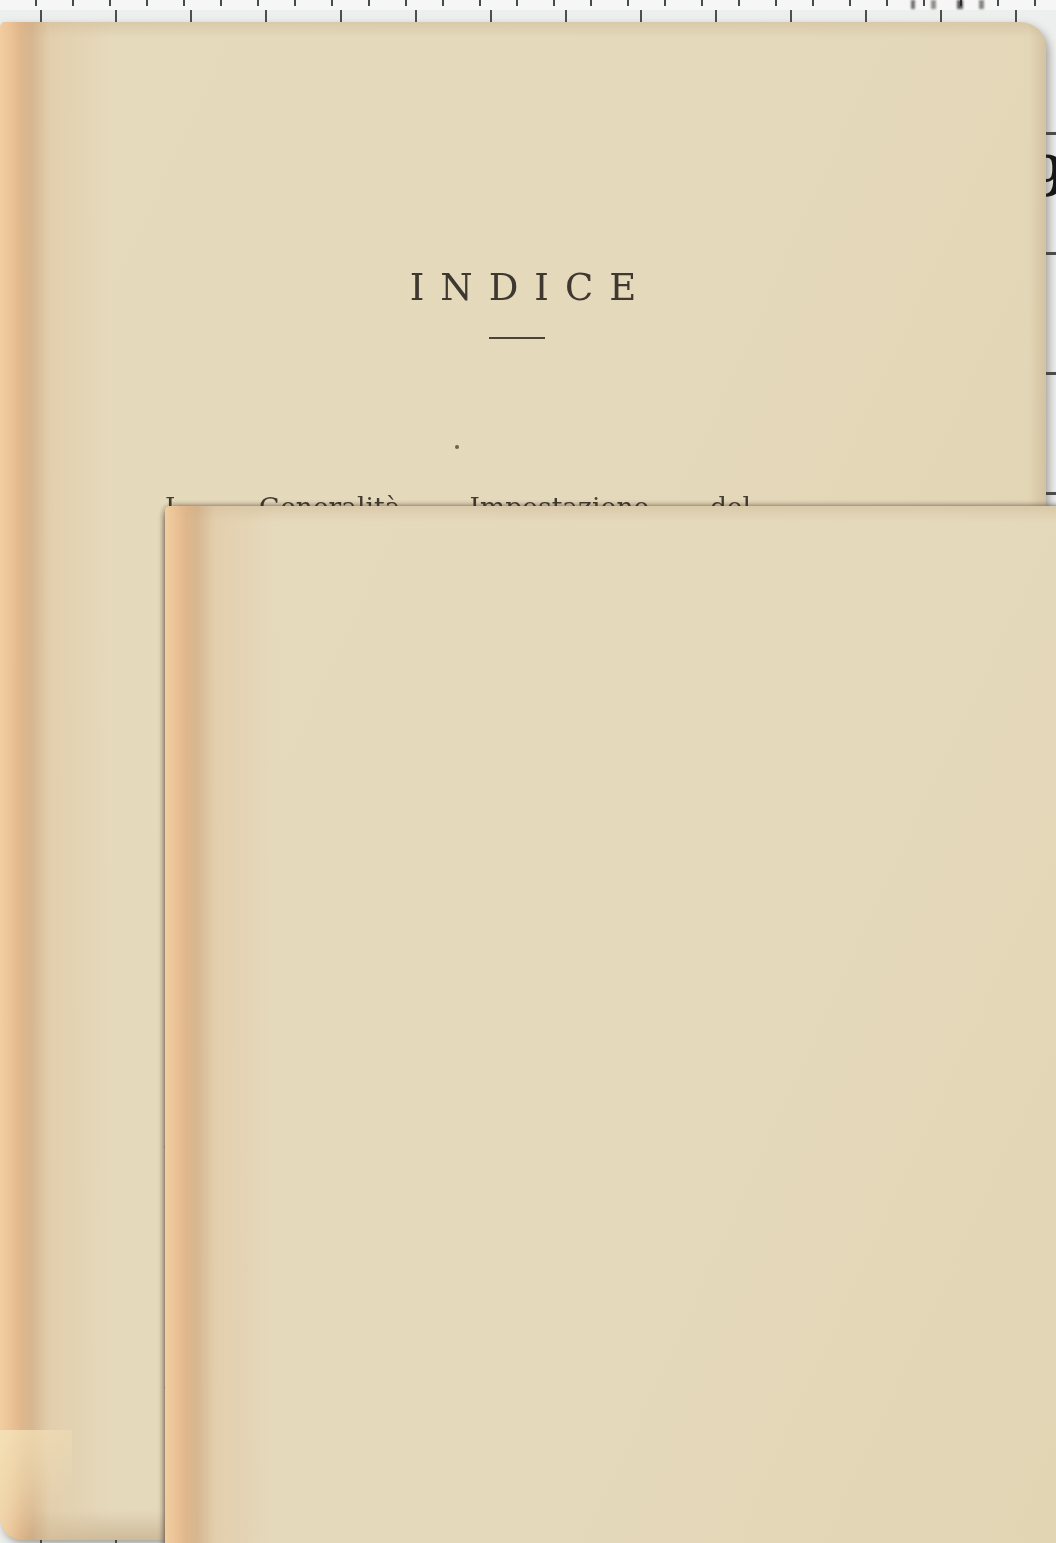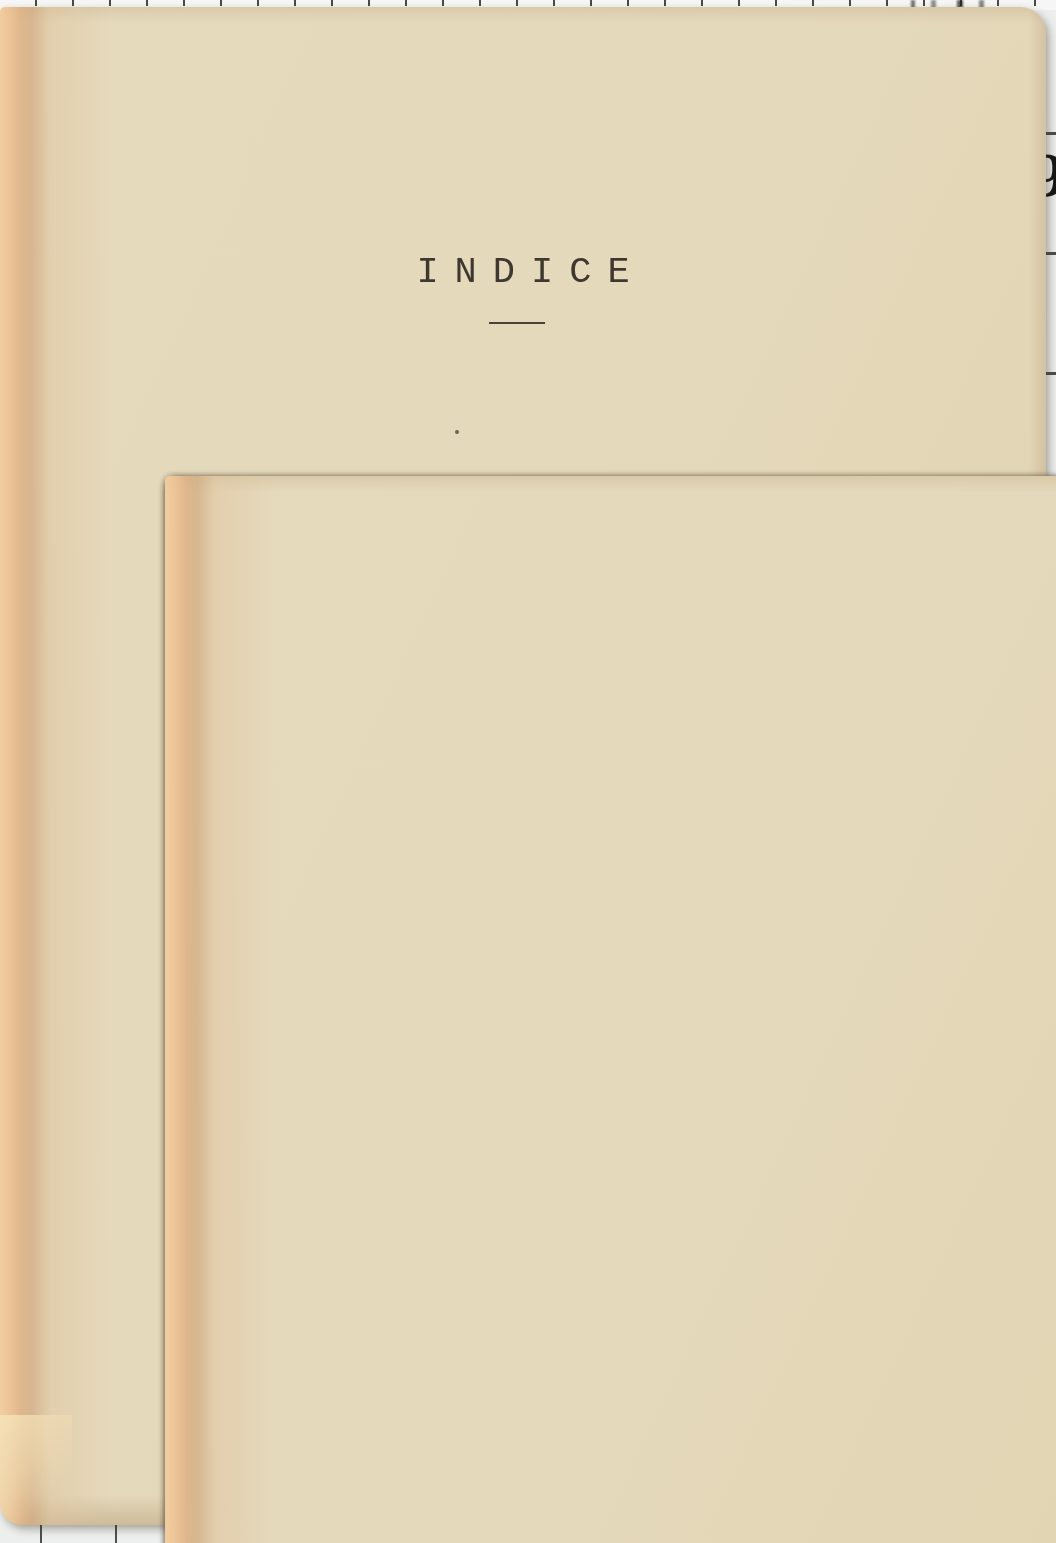--- a/index.html
+++ b/index.html
@@ -40,34 +40,33 @@
     filter: blur(1px);
   }
   .margin-glyph {
     position: absolute; left: 1028px; top: 148px;
     font-size: 56px; font-weight: bold; color: #161616;
     z-index: 1; line-height: 1;
   }
 
   
   .page {
-    position: absolute; left: 0; top: 7px; width: 1046px; height: 1518px;
+    position: absolute; left: 0; top: 22px; width: 1046px; height: 1518px;
     z-index: 2;
     border-radius: 5px 26px 14px 22px;
     background-color: #e4d8ba;
     background-image:
       linear-gradient(90deg, rgba(242,205,159,.95) 0px, rgba(236,193,147,.9) 10px,
         rgba(221,176,131,.85) 22px, rgba(208,168,126,.7) 32px,
         rgba(222,193,154,.45) 50px, rgba(226,214,182,0) 112px),
       linear-gradient(270deg, rgba(166,136,98,.26) 0px, rgba(166,136,98,0) 18px),
       linear-gradient(180deg, rgba(160,128,84,.18) 0px, rgba(160,128,84,0) 16px),
       linear-gradient(0deg, rgba(150,118,74,.30) 0px, rgba(150,118,74,0) 30px),
       linear-gradient(115deg, #e6dabd 0%, #e5d9bc 45%, #e2d5b4 78%, #dfd0ad 100%);
     box-shadow: 3px 4px 9px rgba(55,45,25,.40);
-    font-family: Liberation Mono, monospace;
   }
   .corner-curl {
     position: absolute; left: 0; bottom: 0; width: 72px; height: 110px;
     border-radius: 0 0 0 22px;
     background: linear-gradient(130deg, rgba(245,226,184,.9) 0%, rgba(240,221,180,.55) 42%, rgba(240,221,180,0) 72%);
   }
   .speck { position: absolute; border-radius: 50%; }
   .speck-1 { left: 455px; top: 423px; width: 4px; height: 4px; background: #6b6250; }
   .speck-2 { left: 371px; top: 1105px; width: 4px; height: 5px; background: #5d5648; }
   .speck-3 { left: 985px; top: 1088px; width: 3px; height: 3px; background: #8b7b60; }

